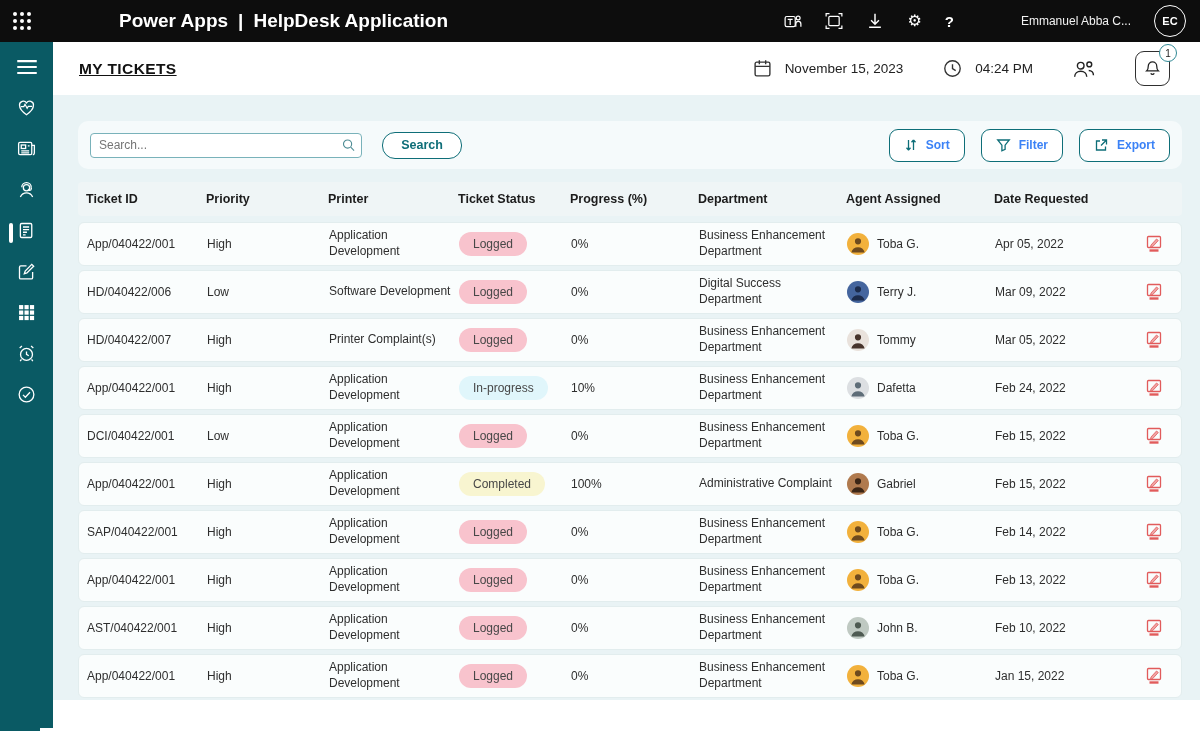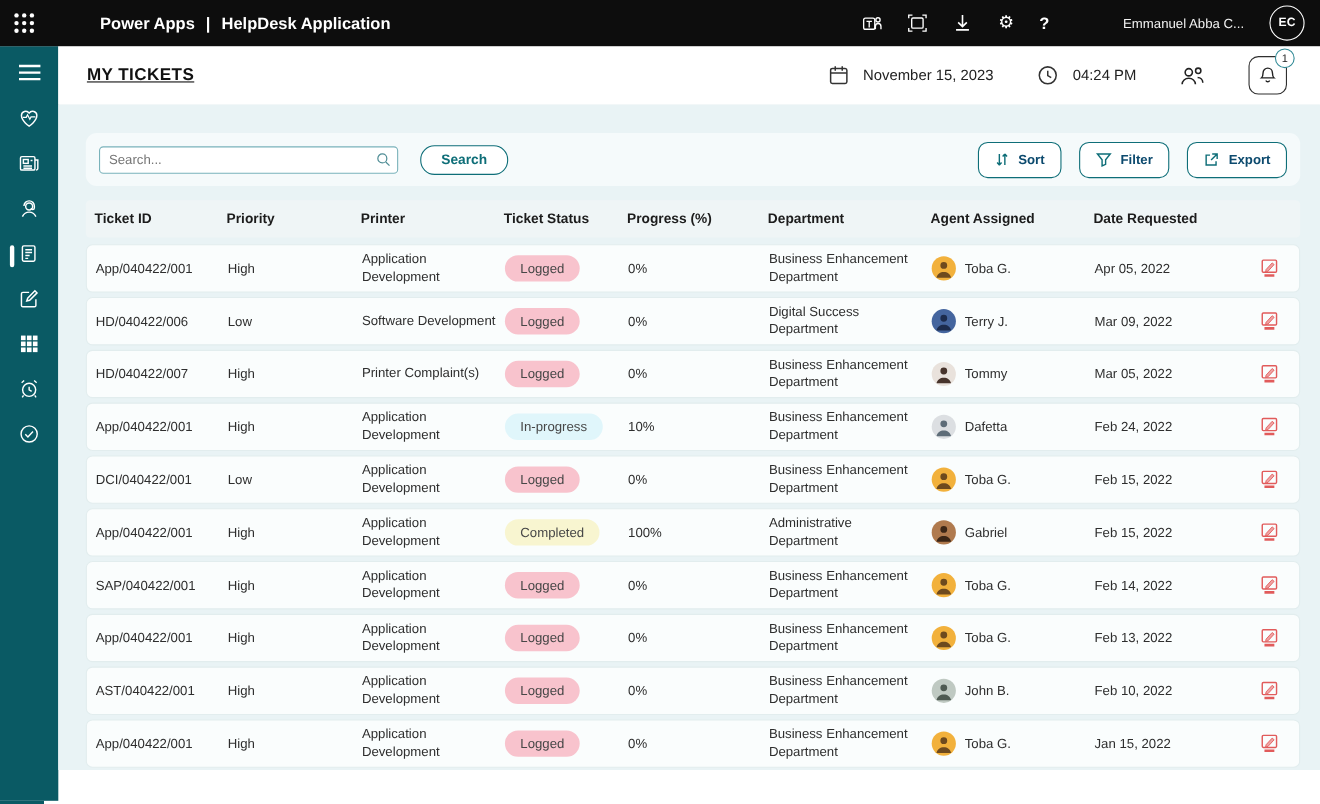--- a/index.html
+++ b/index.html
@@ -4,21 +4,21 @@
 <style>
   html,body{margin:0;padding:0;}
   body{width:1200px;height:731px;position:relative;overflow:hidden;background:#fff;
        font-family:"Liberation Sans",sans-serif;}
 
   
   .topbar{position:absolute;top:0;left:0;width:1200px;height:42px;background:#0d0d0d;
           display:flex;align-items:center;color:#fff;z-index:5;}
   .waffle{margin-left:13px;display:grid;grid-template-columns:repeat(3,4px);grid-gap:3px;cursor:pointer;}
   .waffle i{width:4px;height:4px;background:#fff;border-radius:50%;display:block;}
-  .tb-title{margin-left:60px;font-size:15px;font-weight:700;display:flex;gap:10px;align-items:center;}
+  .tb-title{margin-left:88px;font-size:19px;font-weight:700;display:flex;gap:10px;align-items:center;}
   .tb-right{margin-left:auto;display:flex;align-items:center;gap:23px;margin-right:14px;}
   .tb-icon{width:18px;height:18px;display:flex;align-items:center;justify-content:center;cursor:pointer;}
   .tb-help{font-size:15px;font-weight:700;color:#fff;cursor:pointer;}
   .tb-gear{font-size:16px;line-height:1;color:#fff;cursor:pointer;}
   .tb-name{font-size:12px;color:#f2f2f2;cursor:pointer;padding-left:44px;}
   .tb-avatar{width:30px;height:30px;border:1.5px solid #fff;border-radius:50%;display:flex;
              align-items:center;justify-content:center;font-size:11px;font-weight:700;cursor:pointer;}
 
   
   .sidebar{position:absolute;top:42px;left:0;width:53px;height:686px;background:#0a5a64;
@@ -52,21 +52,21 @@
   .toolbar{background:#f5fafb;border-radius:10px;height:48px;display:flex;align-items:center;
            padding:0 10px;box-sizing:border-box;}
   .search-wrap{position:relative;margin-left:2px;}
   .search-input{width:272px;height:25px;box-sizing:border-box;border:1px solid #79b2ba;border-radius:4px;
                 background:#fff;font-size:12px;color:#444;padding:0 26px 0 8px;outline:none;font-family:inherit;}
   .search-ic{position:absolute;right:7px;top:50%;transform:translateY(-50%);width:13px;height:13px;display:flex;}
   .search-btn{margin-left:20px;width:80px;height:27px;border:1.6px solid #0e6e78;border-radius:13px;
               background:#fff;color:#0e6e78;font-weight:700;font-size:12.5px;cursor:pointer;font-family:inherit;}
   .tool-btns{margin-left:auto;display:flex;gap:16px;margin-right:2px;}
   .tool-btn{height:33px;padding:0 14px;border:1.6px solid #0e6e78;border-radius:9px;background:#fff;
-            color:#0c4a6e;font-size:12px;font-weight:600;display:flex;align-items:center;gap:8px;
+            color:#3b82f6;font-size:12px;font-weight:600;display:flex;align-items:center;gap:8px;
             cursor:pointer;font-family:inherit;}
 
   
   .table{margin-top:13px;}
   .thead,.trow{display:grid;grid-template-columns:120px 122px 130px 112px 128px 148px 148px 132px 1fr;
                align-items:center;padding-left:8px;box-sizing:border-box;}
   .thead{background:#eff5f6;border-radius:4px;height:34px;font-weight:700;font-size:12.5px;color:#1c1c1c;}
   .tbody{margin-top:6px;}
   .trow{background:#fafdfd;border:1px solid #e2edee;border-radius:6px;height:44px;margin-bottom:4px;
         font-size:12px;color:#2e2e2e;cursor:pointer;}
@@ -461,21 +461,21 @@
   </div>
 
   <div class="trow">
     <div class="cell c-ticket">App/040422/001</div>
     <div class="cell c-priority">High</div>
     <div class="cell c-category">Application Development</div>
     <div class="cell c-status">
       <span class="badge badge-completed">Completed</span>
     </div>
     <div class="cell c-progress">100%</div>
-    <div class="cell c-department">Administrative Department</div>
+    <div class="cell c-department">Administrative Complaint</div>
     <div class="cell c-agent">
       <span class="avatar" style="background: rgb(176, 122, 78);">
         <svg viewBox="0 0 22 22">
           <path d="M11 5.2a3.1 3.1 0 1 1 0 6.2 3.1 3.1 0 0 1 0-6.2zM4.3 19.5c.8-3.4 3.5-5.2 6.7-5.2s5.9 1.8 6.7 5.2z" fill="#3c2616"></path>
         </svg>
       </span>
       <span class="agent-name">Gabriel</span>
     </div>
     <div class="cell c-date">Feb 15, 2022</div>
     <div class="cell c-action">

